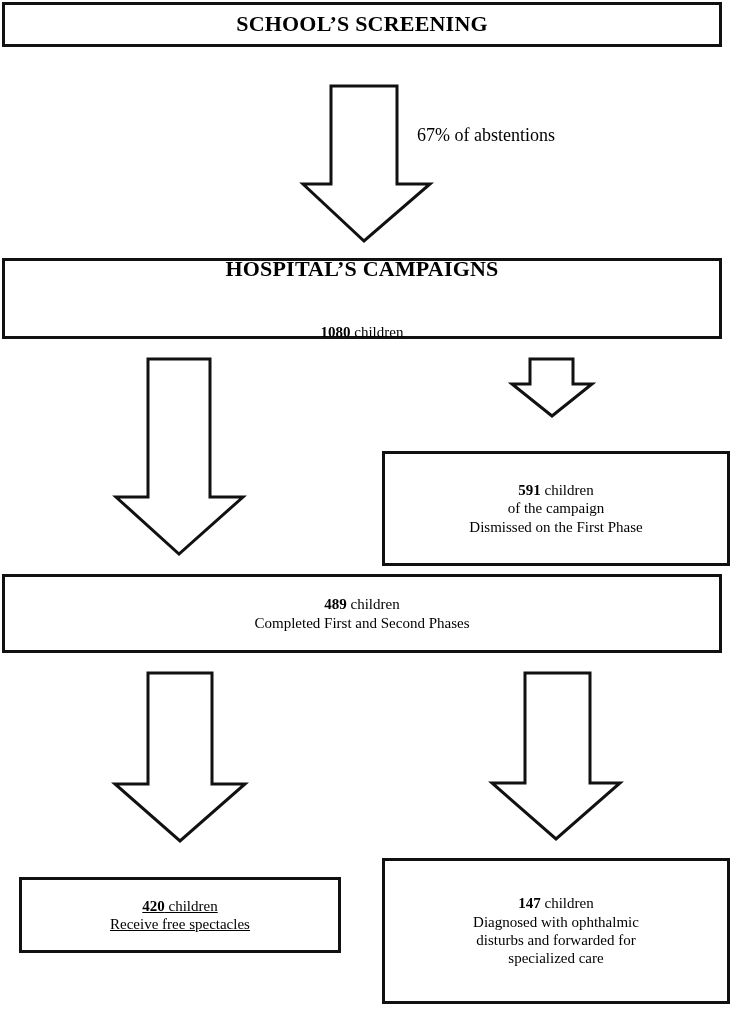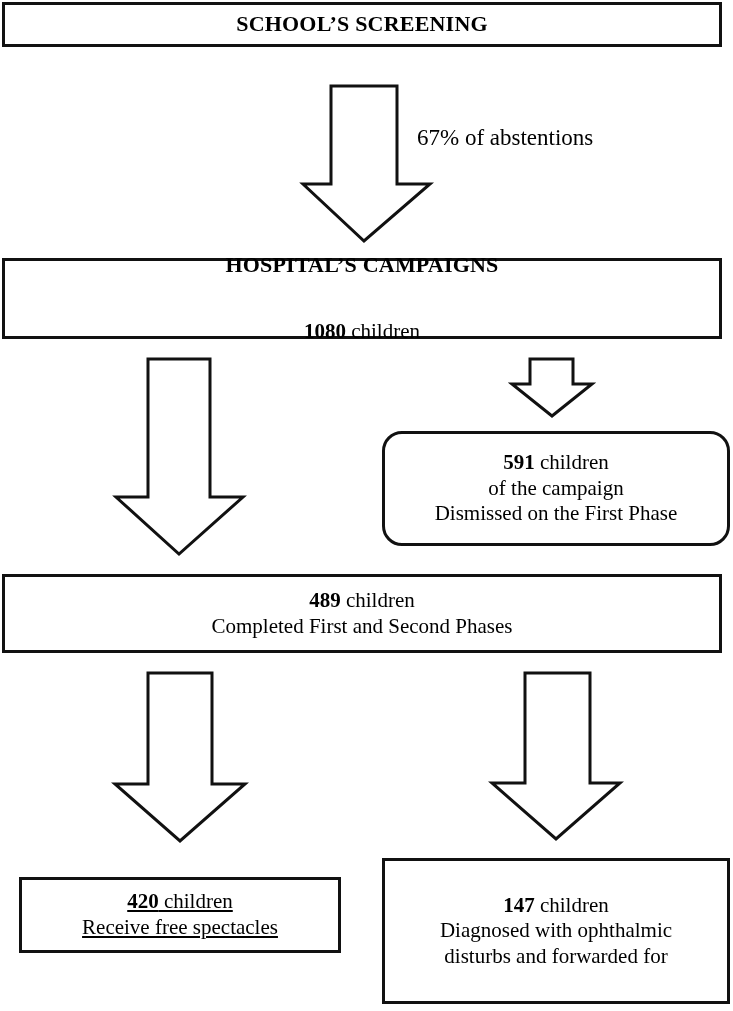--- a/index.html
+++ b/index.html
@@ -33,49 +33,49 @@
     display: block;
     line-height: 1.22;
     white-space: nowrap;
   }
   .title-line {
     font-weight: bold;
     font-size: 22px;
     letter-spacing: 0.2px;
   }
   .body-line {
-    font-size: 21px;
+    font-size: 15px;
   }
   .count {
     font-weight: bold;
   }
   .arrow {
     position: absolute;
   }
   .arrow svg {
     display: block;
     overflow: visible;
   }
   .arrow polygon {
     fill: #ffffff;
     stroke: #111111;
     stroke-width: 3;
     stroke-linejoin: miter;
   }
   .edge-label {
     position: absolute;
-    font-size: 23px;
+    font-size: 18px;
     white-space: nowrap;
     line-height: 1;
   }
 
   
   #box-school        { left: 2px;   top: 2px;   width: 720px; height: 45px; }
   #box-hospital      { left: 2px;   top: 258px; width: 720px; height: 81px; gap: 40px; }
-  #box-dismissed     { left: 382px; top: 431px; width: 348px; height: 115px; border-radius: 20px; }
+  #box-dismissed     { left: 382px; top: 451px; width: 348px; height: 115px; }
   #box-completed     { left: 2px;   top: 574px; width: 720px; height: 79px; }
   #box-spectacles    { left: 19px;  top: 877px; width: 322px; height: 76px; text-decoration: underline; }
   #box-diagnosed     { left: 382px; top: 858px; width: 348px; height: 146px; }
 
   #arrow-school-hospital   { left: 302px; top: 85px;  width: 129px; height: 157px; }
   #arrow-hospital-completed{ left: 115px; top: 358px; width: 129px; height: 197px; }
   #arrow-hospital-dismissed{ left: 511px; top: 358px; width: 82px;  height: 59px; }
   #arrow-completed-spectacles { left: 114px; top: 672px; width: 132px; height: 170px; }
   #arrow-completed-diagnosed  { left: 491px; top: 672px; width: 130px; height: 168px; }
 
@@ -139,15 +139,16 @@
 
   <div class="node-box" id="box-spectacles">
     <span class="node-line body-line"><span class="count">420</span><span> children</span></span>
     <span class="node-line body-line">Receive free spectacles</span>
   </div>
 
   <div class="node-box" id="box-diagnosed">
     <span class="node-line body-line"><span class="count">147</span><span> children</span></span>
     <span class="node-line body-line">Diagnosed with ophthalmic</span>
     <span class="node-line body-line">disturbs and forwarded for</span>
+    <span class="node-line body-line">specialized care</span>
   </div>
 
 </div>
 
 </body></html>

